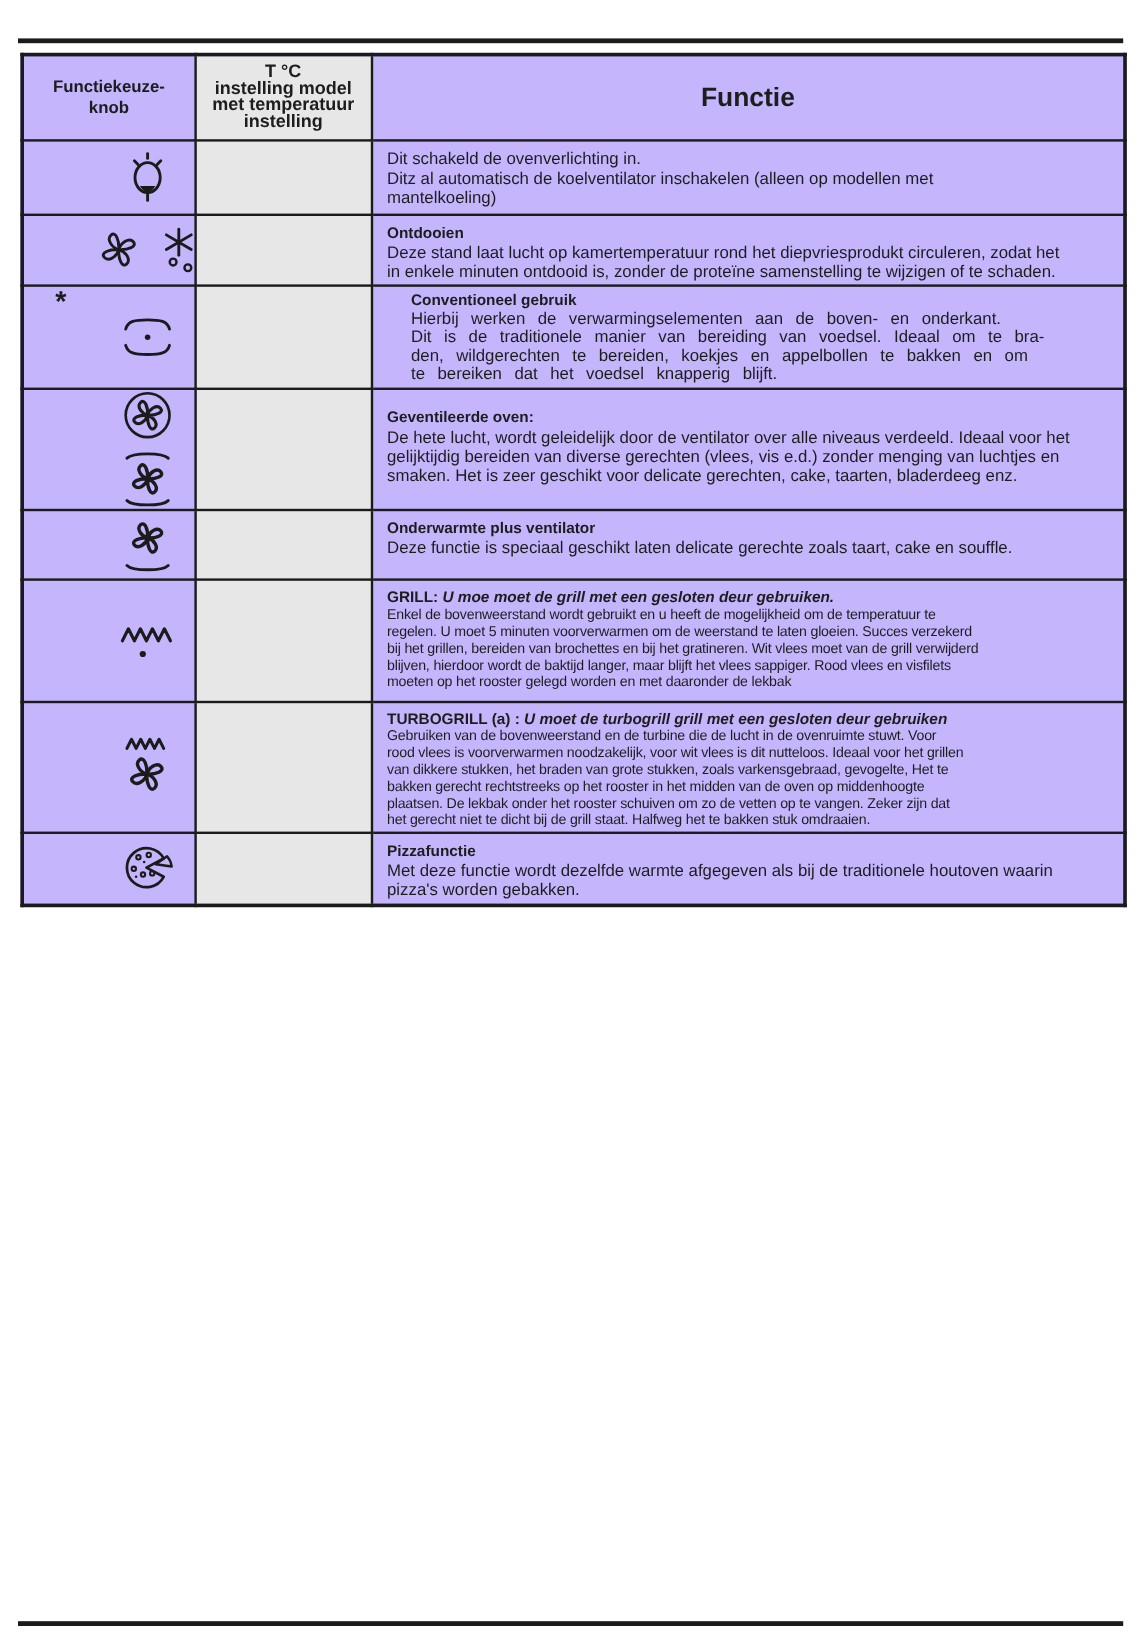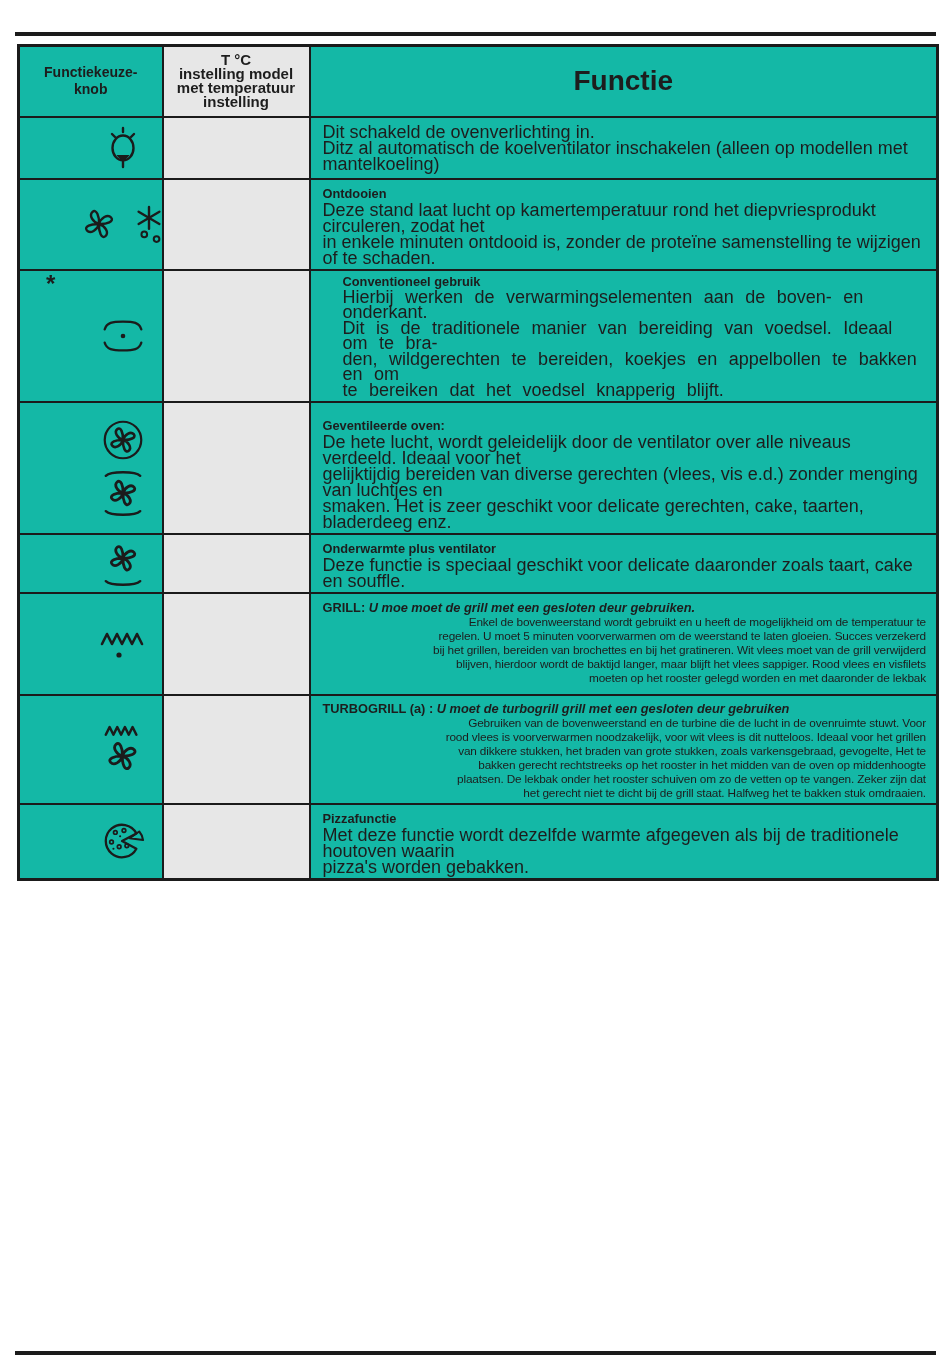--- a/index.html
+++ b/index.html
@@ -13,43 +13,43 @@
   }
   .rule{position:absolute;left:15px;width:921px;height:4px;background:#1b1b1b;}
   .rule.top{top:32px;}
   .rule.bottom{top:1351px;}
 
   table.func{
     position:absolute;left:17px;top:44px;
     width:919px;
     border-collapse:collapse;table-layout:fixed;
     border:3px solid #1b1b1b;
-    background:#14b8a6;
+    background:#c4b5fd;
   }
   .func th,.func td{border:2px solid #1b1b1b;padding:0;vertical-align:middle;}
   .c2{background:#e7e7e7;}
   th.c1{font-size:14px;font-weight:bold;text-align:center;white-space:pre-line;line-height:17px;}
   th.c2{font-size:15px;font-weight:bold;text-align:center;white-space:pre-line;line-height:14px;}
-  th.c3{font-size:28px;font-weight:bold;text-align:center;}
+  th.c3{font-size:22px;font-weight:bold;text-align:center;}
   td.c1{text-align:center;position:relative;}
   td.c3{vertical-align:top;padding:6px 10px 3px 12px;}
 
   .icons{display:flex;justify-content:center;align-items:center;gap:14px;transform:translateX(32px);}
   .icons.stack{flex-direction:column;gap:7px;}
   .asterisk{position:absolute;left:26px;top:0px;font-size:24px;font-weight:bold;line-height:26px;}
 
   .title{font-size:12.8px;font-weight:bold;line-height:16px;}
   .title .ital{font-style:italic;margin-top:47px;}
-  .body{font-size:18px;line-height:16px;white-space:pre-line;}
+  .body{font-size:14px;line-height:16px;white-space:pre-line;}
 
   tr.r3 .body{line-height:15.5px;word-spacing:6.5px;}
   tr.r3 td.c3{padding-top:3px;padding-left:32px;}
   tr.r4 td.c3{padding-top:15px;}
   tr.r5 td.c3{}
-  tr.r6 .body,tr.r7 .body{font-size:11.8px;line-height:14px;letter-spacing:-0.15px;text-align:right;}
+  tr.r6 .body,tr.r7 .body{font-size:11.8px;line-height:14px;letter-spacing:-0.15px;}
   tr.r6 .title,tr.r7 .title{line-height:15px;}
   tr.r7 td.c3{padding-top:5px;}
 
   svg.icon{display:block;}
   svg.icon *{vector-effect:non-scaling-stroke;}
 </style>
 </head>
 <body>
 
 <div class="rule top"></div>
@@ -179,21 +179,21 @@
           <g transform="translate(5,1) scale(0.82)">
             <path d="M22 22 C15 20 10 12 14.5 8 C19 4 22.5 13 22 22 C24 15 32 10 36 14.5 C40 19 31 22.5 22 22 C29 24 34 32 29.5 36 C25 40 21.5 31 22 22 C20 29 12 34 8 29.5 C4 25 13 21.5 22 22 Z" fill="none" stroke="#1b1b1b" stroke-width="2.8" stroke-linejoin="round"></path>
           </g>
           <path d="M5 43 C10 48 36 48 41 43" stroke="#1b1b1b" stroke-width="2.4" fill="none" stroke-linecap="round"></path>
         </svg>
       </div>
     </td>
     <td class="c2"></td>
     <td class="c3">
       <div class="title">Onderwarmte plus ventilator</div>
-      <div class="body">Deze functie is speciaal geschikt voor delicate daaronder zoals taart, cake en souffle.</div>
+      <div class="body">Deze functie is speciaal geschikt laten delicate gerechte zoals taart, cake en souffle.</div>
     </td>
   </tr>
 
   <tr style="height:102px" class="r6">
     <td class="c1">
       <div class="icons">
         <svg class="icon" width="48" height="34" viewBox="0 0 48 34">
           <polyline points="3,17 8,7 13,17 18,7 23,17 28,7 33,17 38,7 43,17" fill="none" stroke="#1b1b1b" stroke-width="2.6" stroke-linejoin="round" stroke-linecap="round"></polyline>
           <circle cx="20" cy="28" r="2.6" fill="#1b1b1b"></circle>
         </svg>

